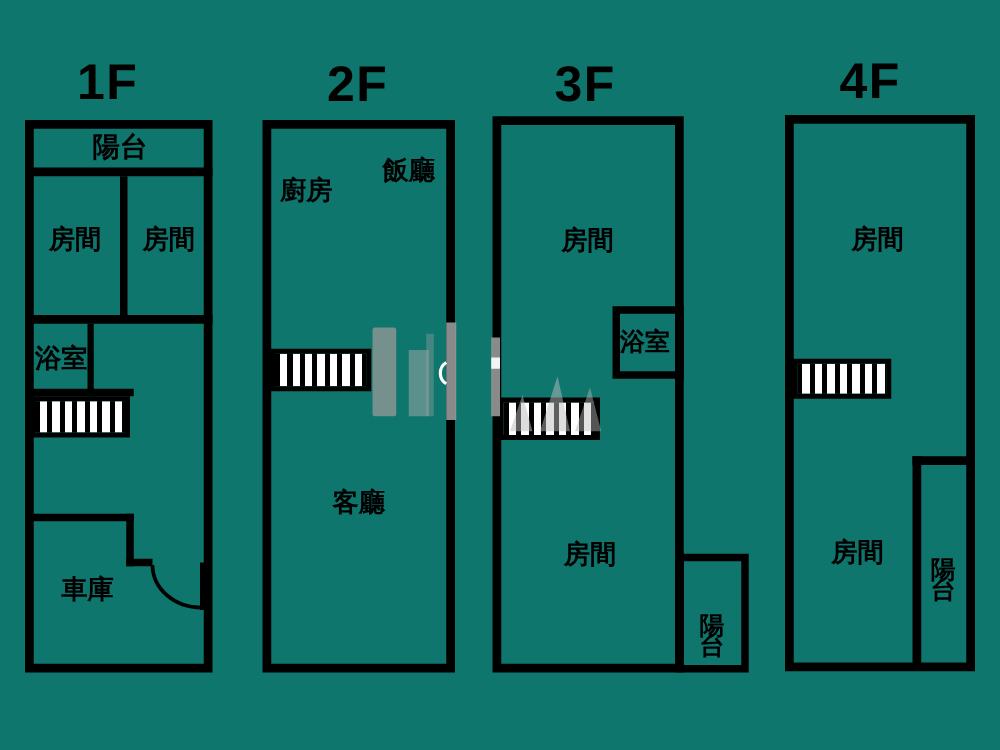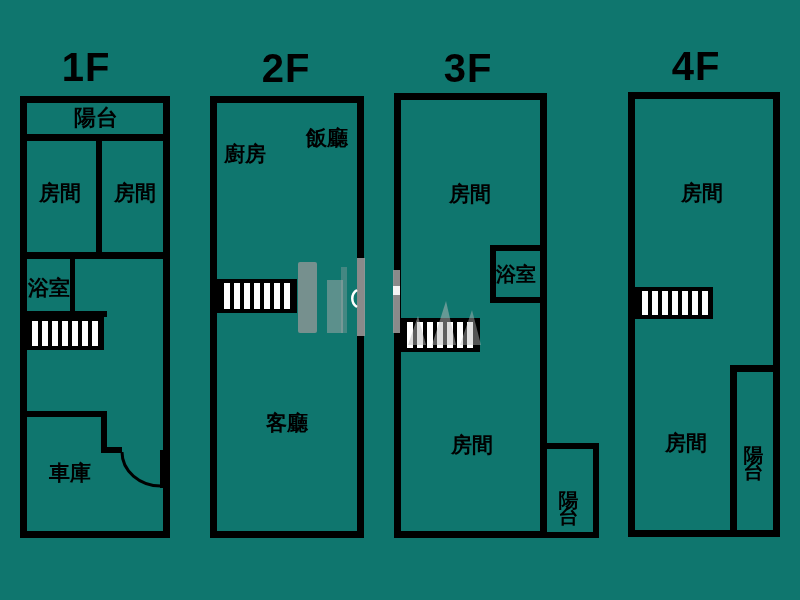--- a/index.html
+++ b/index.html
@@ -66,21 +66,21 @@
 
   <section>
     <div class="title" style="left:286px;top:68px;">2F</div>
 
     <div class="outline" style="left:210px;top:96px;width:154px;height:442px;"></div>
 
     <div class="stairs" style="left:216px;top:279px;width:81px;height:34px;"></div>
 
     <div class="lbl" style="left:245px;top:153px;">廚房</div>
     <div class="lbl" style="left:327px;top:137px;">飯廳</div>
-    <div class="lbl" style="left:287px;top:422px;text-align:center;">客廳</div>
+    <div class="lbl" style="left:287px;top:402px;text-align:center;">客廳</div>
   </section>
 
   <section>
     <div class="title" style="left:468px;top:68px;">3F</div>
 
     <div class="outline" style="left:394px;top:93px;width:153px;height:445px;"></div>
 
     <div class="outline b6" style="left:490px;top:245px;width:57px;height:58px;"></div>
 
     <div class="stairs" style="left:399px;top:318px;width:81px;height:34px;"></div>

